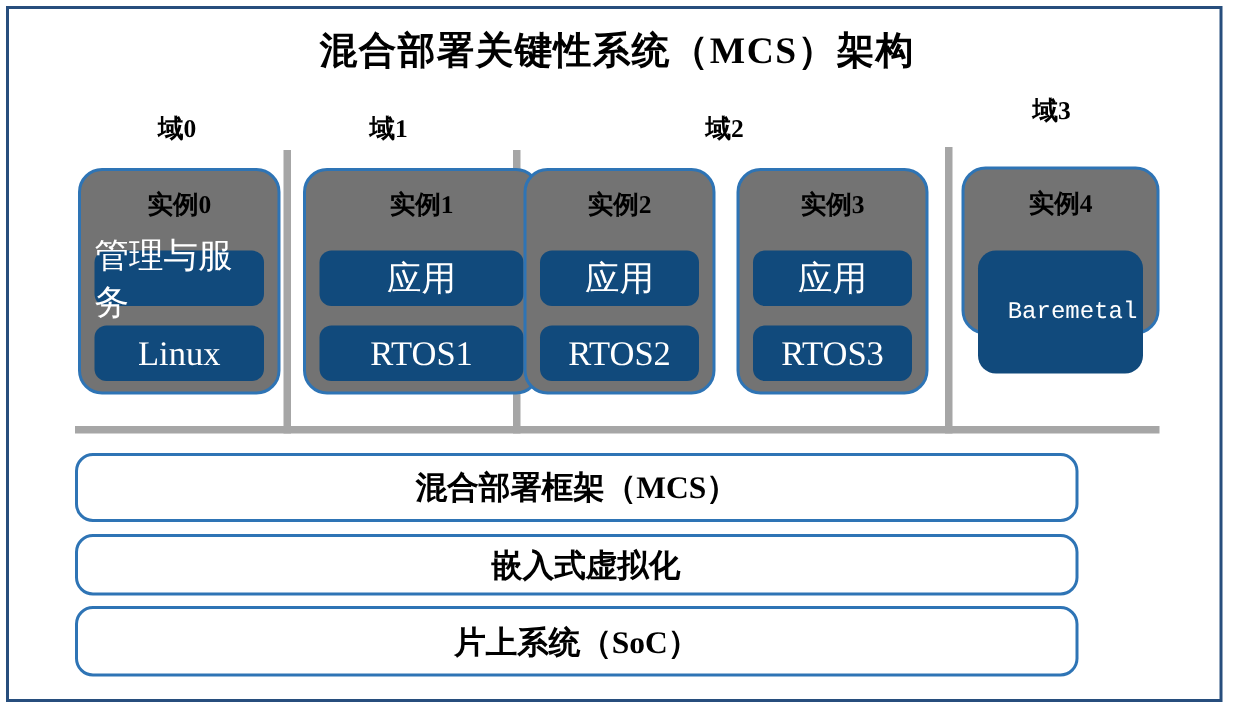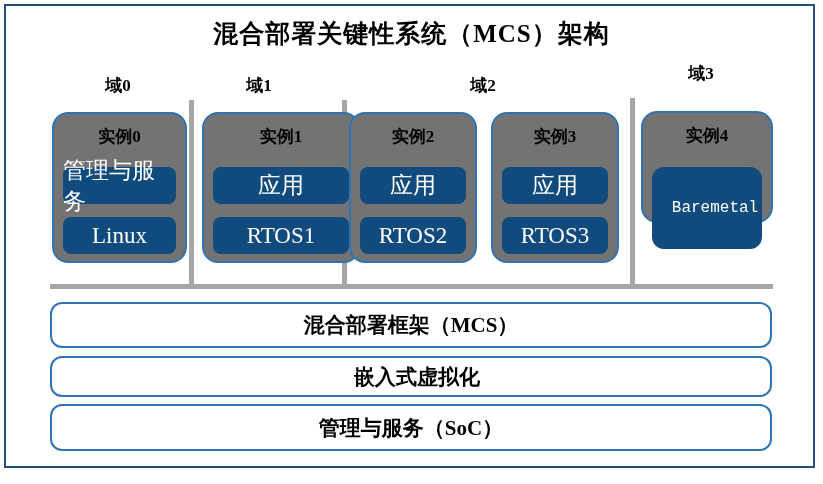--- a/index.html
+++ b/index.html
@@ -91,21 +91,21 @@
   }
   .module.mono {
     font-family: "Liberation Mono", "DejaVu Sans Mono", monospace;
     font-weight: normal;
     font-size: 16px;
     padding-left: 16px;
   }
   .layer {
     position: absolute;
     left: 50px;
-    width: 722px;
+    width: 669px;
     border: 2px solid var(--box-border, #2e74b5);
     border-radius: 12px;
     background: #ffffff;
     box-sizing: border-box;
     display: flex;
     align-items: center;
     justify-content: center;
     font-size: 21px;
     font-weight: bold;
     color: #000000;
@@ -172,15 +172,15 @@
     <div class="module row2">RTOS3</div>
   </div>
 
   <div class="instance i4">
     <span class="instance-label">实例4</span>
     <div class="module tall mono">Baremetal</div>
   </div>
 
   <div class="layer layer1">混合部署框架（MCS）</div>
   <div class="layer layer2">嵌入式虚拟化</div>
-  <div class="layer layer3">管理与服务（SoC）</div>
+  <div class="layer layer3">片上系统（SoC）</div>
 
 </div>
 
 </body></html>

